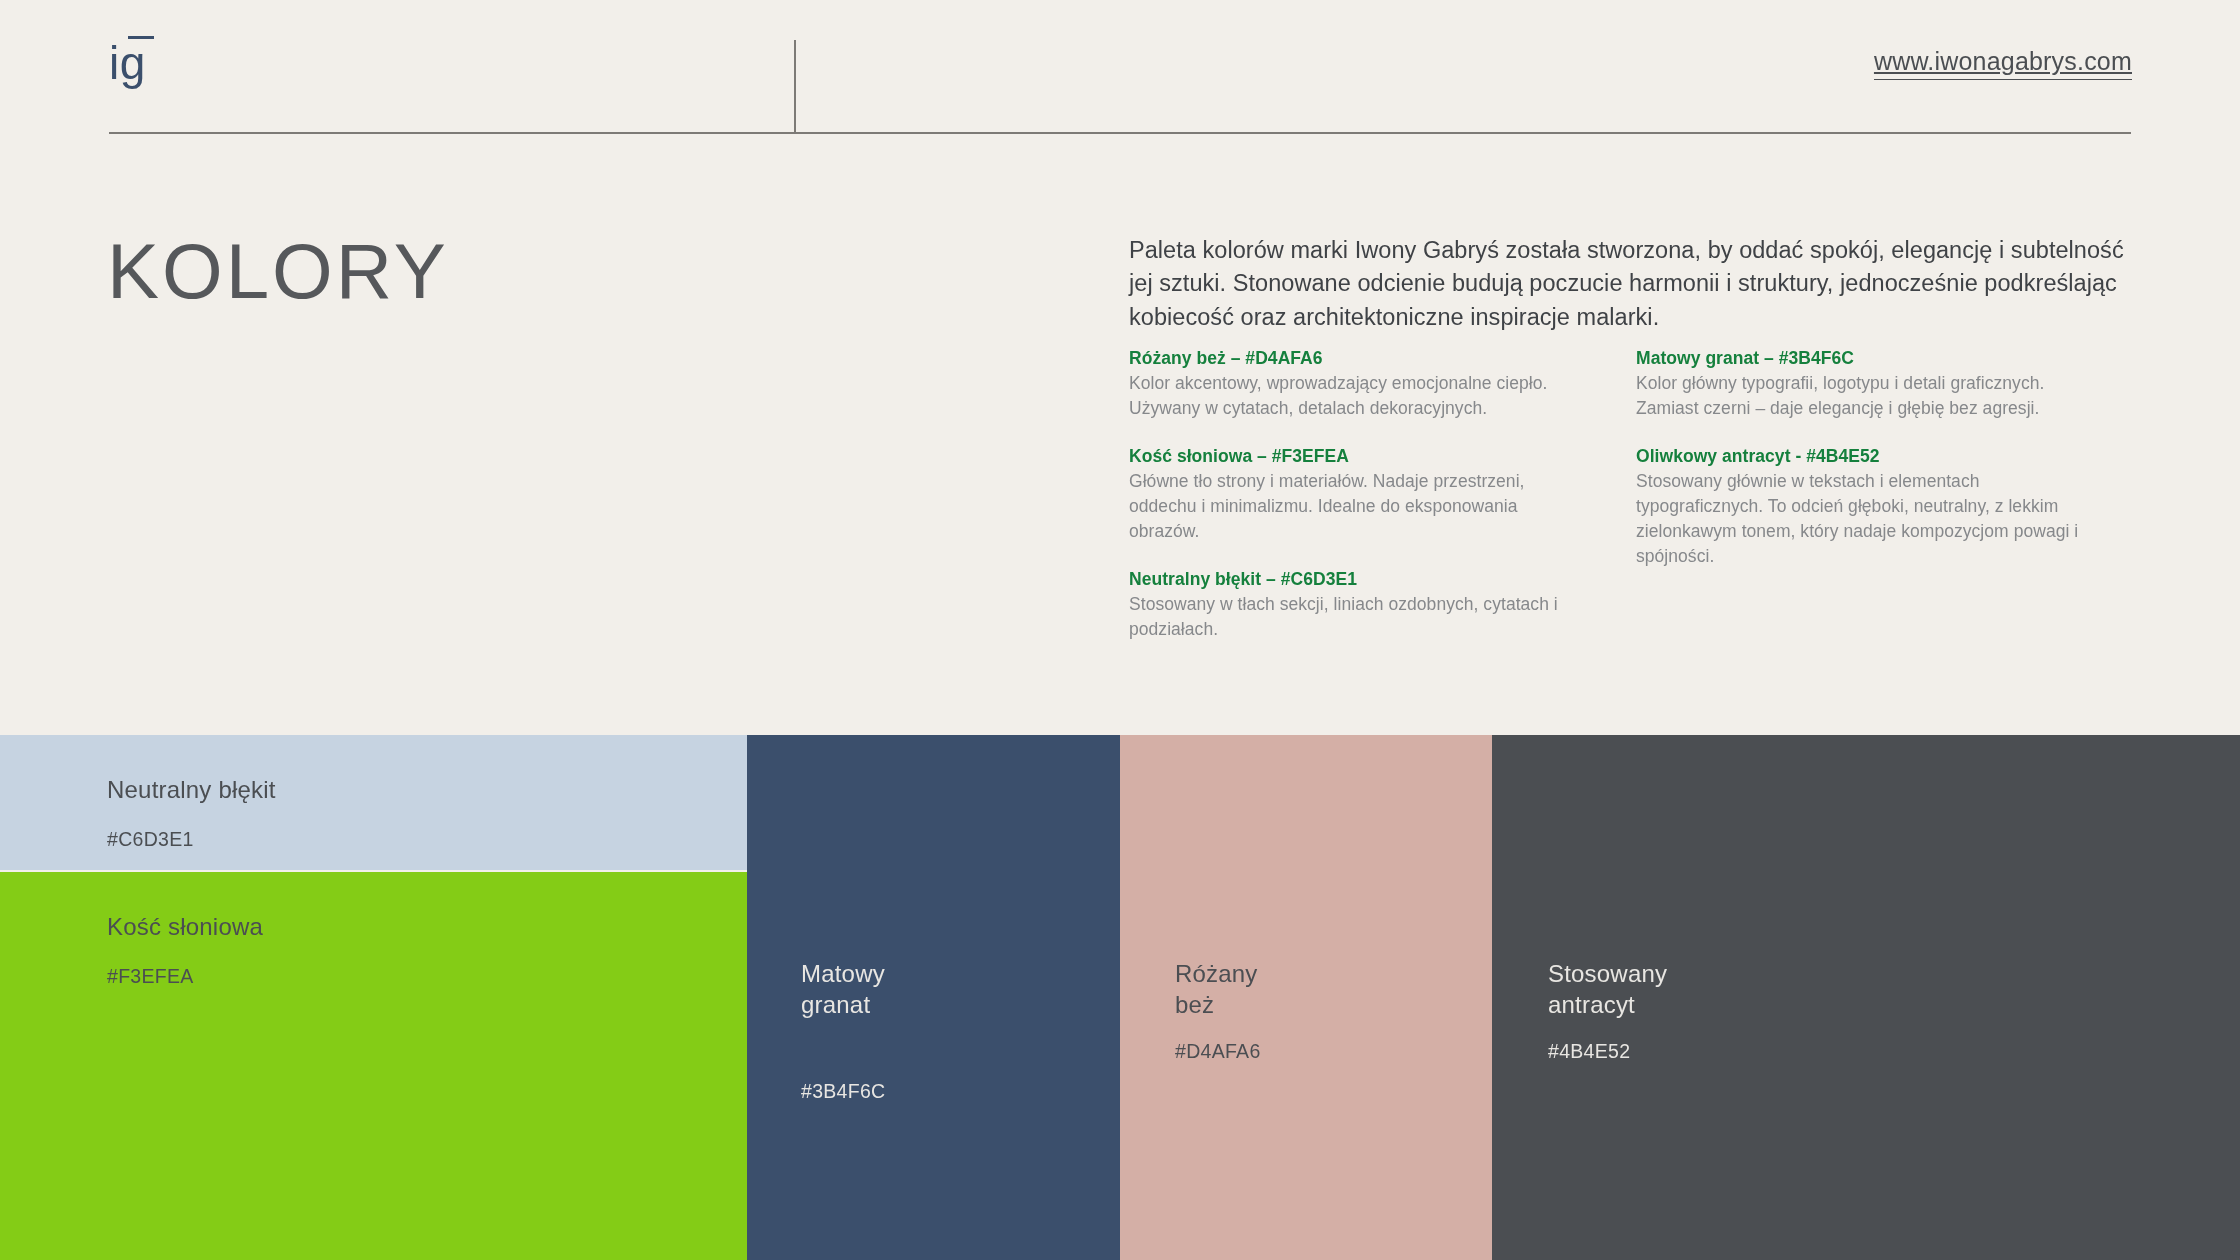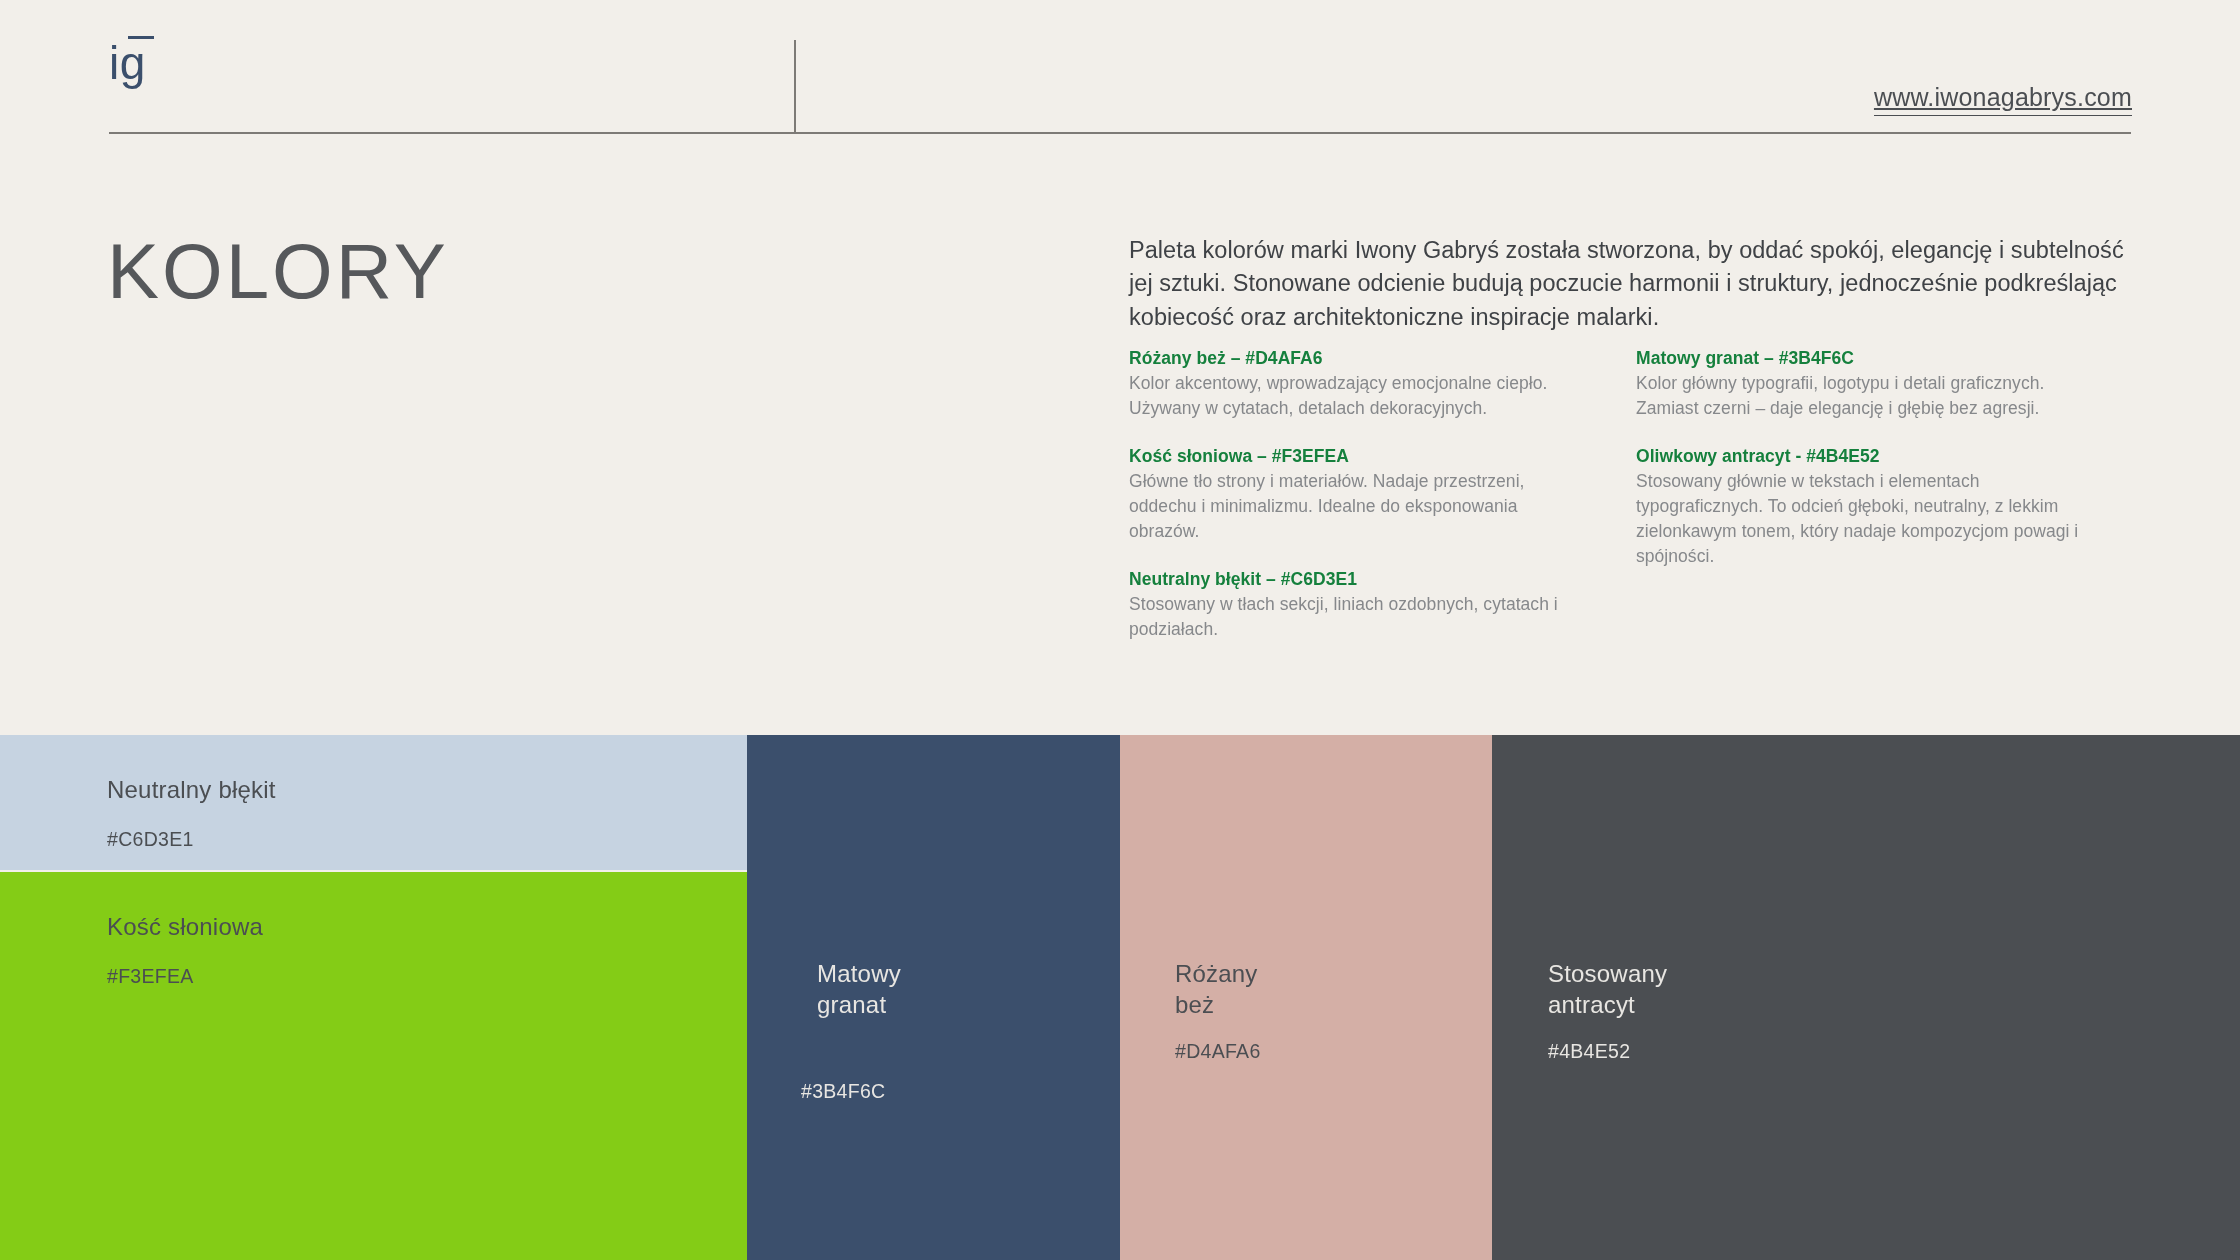--- a/index.html
+++ b/index.html
@@ -65,21 +65,20 @@
   .site-url {
     position: absolute;
     right: 108px;
     top: 48px;
     font-size: 25px;
     color: #4B4E52;
     letter-spacing: 0.2px;
     border-bottom: 1.5px solid #4B4E52;
     padding-bottom: 3px;
     line-height: 1.1;
-    margin-top: 36px;
   }
 
   
   .page-title {
     position: absolute;
     left: 107px;
     top: 232px;
     font-size: 78px;
     font-weight: 300;
     color: #56585B;
@@ -169,21 +168,21 @@
     width: 747px; height: 388px;
   }
   .sw-ivory .swatch-name { left: 107px; top: 40px; }
   .sw-ivory .swatch-hex  { left: 107px; top: 93px; }
 
   
   .sw-navy {
     left: 747px; top: 0;
     width: 373px; height: 525px;
   }
-  .sw-navy .swatch-name { left: 70px; top: 224px; }
+  .sw-navy .swatch-name { left: 54px; top: 224px; }
   .sw-navy .swatch-hex  { left: 54px; top: 305px; }
 
   
   .sw-rose {
     left: 1120px; top: 0;
     width: 372px; height: 525px;
   }
   .sw-rose .swatch-name { left: 55px; top: 224px; }
   .sw-rose .swatch-hex  { left: 55px; top: 305px; }
 

